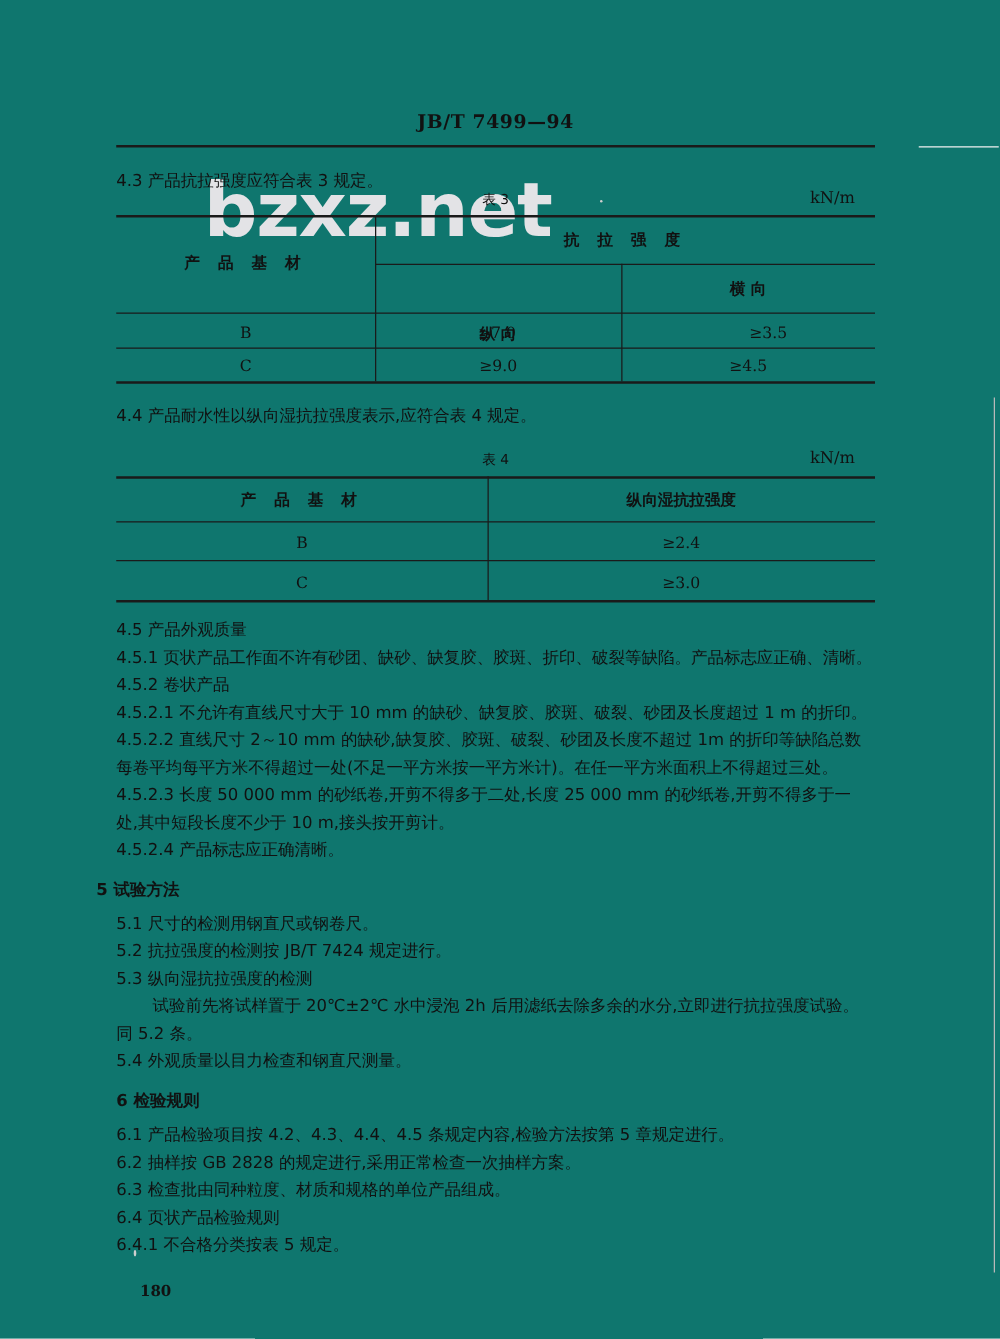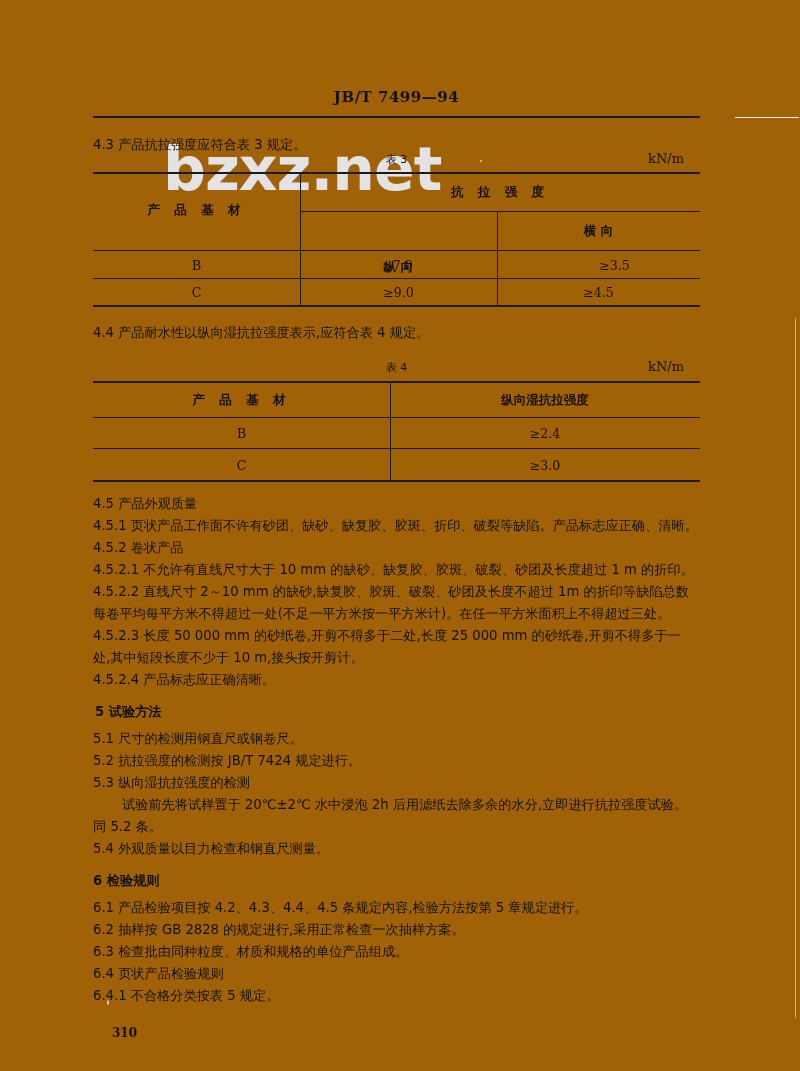--- a/index.html
+++ b/index.html
@@ -7,21 +7,21 @@
     padding: 0;
     background: #ffffff;
   }
   body {
     font-family: "DejaVu Sans", "Liberation Sans", sans-serif;
   }
   .page {
     position: relative;
     width: 800px;
     height: 1071px;
-    background: #a16207;
+    background: #0f766e;
     overflow: hidden;
   }
   
   .page-edge-right {
     position: absolute;
     left: 795px;
     top: 318px;
     width: 1px;
     height: 700px;
     background: #b9b9b9;
@@ -219,35 +219,35 @@
     <div class="para" style="left:93px; top:495px;">4.5  产品外观质量</div>
     <div class="para" style="left:93px; top:517px;">4.5.1  页状产品工作面不许有砂团、缺砂、缺复胶、胶斑、折印、破裂等缺陷。产品标志应正确、清晰。</div>
     <div class="para" style="left:93px; top:539px;">4.5.2  卷状产品</div>
     <div class="para" style="left:93px; top:561px;">4.5.2.1  不允许有直线尺寸大于 10 mm 的缺砂、缺复胶、胶斑、破裂、砂团及长度超过 1 m 的折印。</div>
     <div class="para" style="left:93px; top:583px;">4.5.2.2  直线尺寸 2～10 mm 的缺砂,缺复胶、胶斑、破裂、砂团及长度不超过 1m 的折印等缺陷总数</div>
     <div class="para" style="left:93px; top:605px;">每卷平均每平方米不得超过一处(不足一平方米按一平方米计)。在任一平方米面积上不得超过三处。</div>
     <div class="para" style="left:93px; top:627px;">4.5.2.3  长度 50 000 mm 的砂纸卷,开剪不得多于二处,长度 25 000 mm 的砂纸卷,开剪不得多于一</div>
     <div class="para" style="left:93px; top:649px;">处,其中短段长度不少于 10 m,接头按开剪计。</div>
     <div class="para" style="left:93px; top:671px;">4.5.2.4  产品标志应正确清晰。</div>
 
-    <div class="para bold" style="left:95px; top:703px;">5  试验方法</div>
+    <div class="para bold" style="left:77px; top:703px;">5  试验方法</div>
     <div class="para" style="left:93px; top:730px;">5.1  尺寸的检测用钢直尺或钢卷尺。</div>
     <div class="para" style="left:93px; top:752px;">5.2  抗拉强度的检测按 JB/T 7424 规定进行。</div>
     <div class="para" style="left:93px; top:774px;">5.3  纵向湿抗拉强度的检测</div>
     <div class="para" style="left:122px; top:796px;">试验前先将试样置于 20℃±2℃ 水中浸泡 2h 后用滤纸去除多余的水分,立即进行抗拉强度试验。</div>
     <div class="para" style="left:93px; top:818px;">同 5.2 条。</div>
     <div class="para" style="left:93px; top:840px;">5.4  外观质量以目力检查和钢直尺测量。</div>
 
     <div class="para bold" style="left:93px; top:872px;">6  检验规则</div>
     <div class="para" style="left:93px; top:899px;">6.1  产品检验项目按 4.2、4.3、4.4、4.5 条规定内容,检验方法按第 5 章规定进行。</div>
     <div class="para" style="left:93px; top:921px;">6.2  抽样按 GB 2828 的规定进行,采用正常检查一次抽样方案。</div>
     <div class="para" style="left:93px; top:943px;">6.3  检查批由同种粒度、材质和规格的单位产品组成。</div>
     <div class="para" style="left:93px; top:965px;">6.4  页状产品检验规则</div>
     <div class="para" style="left:93px; top:987px;">6.4.1  不合格分类按表 5 规定。</div>
 
   </div>
 
   <div class="speck" style="left:107px; top:1000px; width:2px; height:5px;"></div>
   <div class="speck" style="left:480px; top:160px; width:2px; height:2px;"></div>
 
-  <div class="page-number">310</div>
+  <div class="page-number">180</div>
 
 </div>
 
 </body></html>

